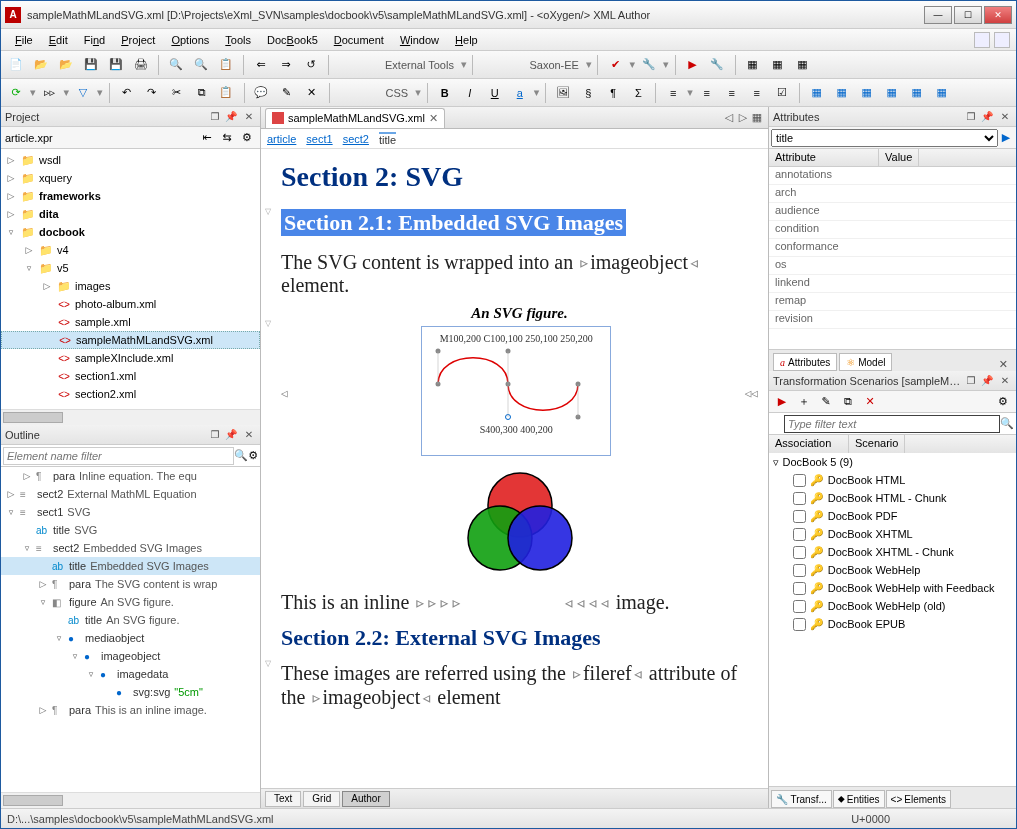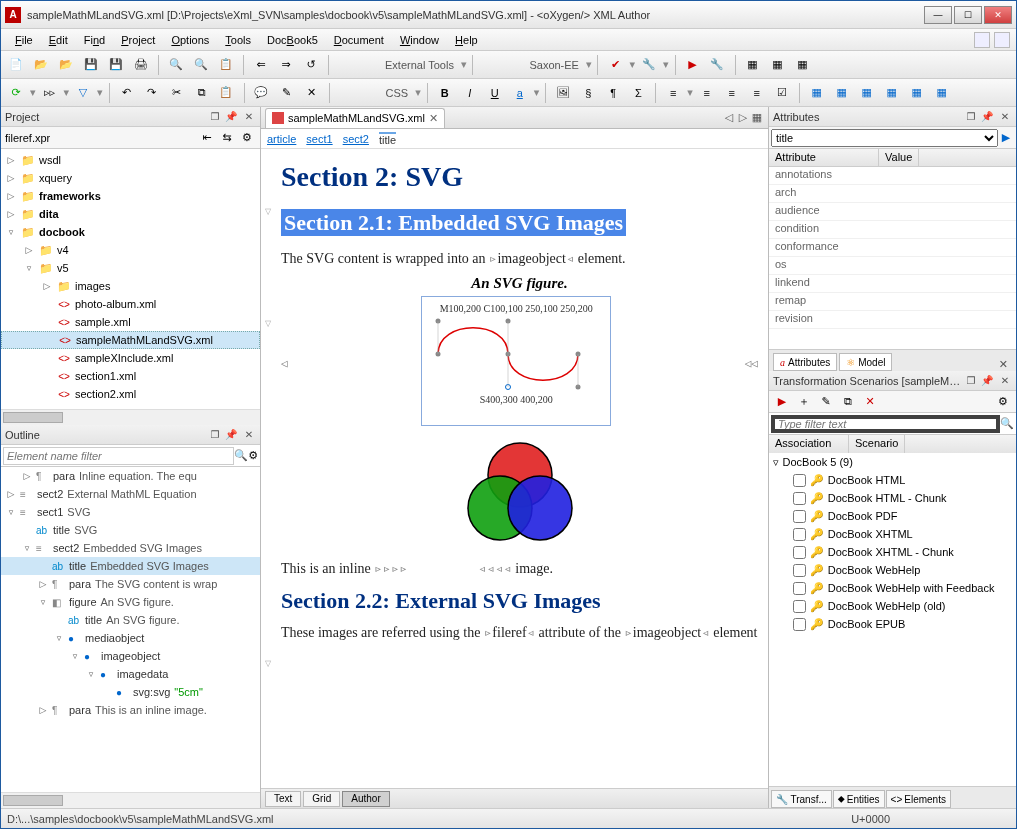--- a/index.html
+++ b/index.html
@@ -52,21 +52,21 @@
 .doctab .close { color:#666; }
 .doctabs .tabspacer { flex:1; }
 .doctabs .navbtn { width:14px; text-align:center; color:#555; }
 .breadcrumb { height:20px; background:#fff; display:flex; align-items:center; padding:0 6px; gap:10px; border-bottom:1px solid #ddd; }
 .breadcrumb .bc { color:#06c; text-decoration:underline; cursor:pointer; }
 .breadcrumb .bc.active { border-top:2px solid #6aa6e6; text-decoration:none; color:#333; }
 .editor { flex:1; background:#fff; overflow:auto; padding:8px 10px 8px 20px; position:relative; font-family: Georgia, 'Times New Roman', serif; }
 .editor h1 { font-size:28px; font-weight:bold; color:#003080; margin:4px 0 12px; font-family: Georgia, serif; }
 .editor h2 { font-size:22px; font-weight:bold; color:#fff; background:#4a86e8; display:inline; padding:1px 3px; line-height:1.6; }
 .editor .h2wrap { margin: 6px 0 10px; }
-.editor p { font-size:14px; color:#222; margin:6px 0; font-family: Georgia, serif; }
+.editor p { font-size:20px; color:#222; margin:6px 0; font-family: Georgia, serif; }
 .editor .chev { color:#888; font-family:monospace; }
 .editor .figtitle { text-align:center; font-style:italic; font-weight:bold; font-size:15px; margin:8px 0 4px; }
 .editor .svgbox { width:190px; height:130px; border:1px solid #88aadd; margin:0 auto 4px; padding:6px; position:relative; }
 .editor .svgtext { font-size:10px; text-align:center; color:#333; }
 .editor .svgnav { display:flex; align-items:center; justify-content:center; gap:4px; }
 .editor .venn { display:flex; justify-content:center; margin:10px 0; }
 .editor h2.plain { background:none; color:#003080; display:block; padding:0; }
 .editor .foldmark { position:absolute; left:4px; color:#aaa; font-size:8px; }
 .viewtabs { height:20px; background:linear-gradient(#f0f0f0,#e0e0e0); display:flex; align-items:center; padding:0 4px; gap:2px; border-top:1px solid #ccc; }
 .viewtab { height:16px; padding:0 8px; border:1px solid #bbb; background:#f4f4f4; font-size:10px; display:flex;align-items:center; }
@@ -80,21 +80,21 @@
 .attr-head .ah { padding:2px 6px; border-right:1px solid #ccc; }
 .attr-head .ah:first-child { width:110px; }
 .attr-row { display:flex; height:18px; border-bottom:1px solid #f0f0f0; }
 .attr-row .ac { width:110px; padding:1px 6px; color:#666; }
 .attr-tabs { height:22px; display:flex; align-items:flex-end; background:#eaeaea; border-top:1px solid #ccc; padding:0 4px; gap:2px; }
 .attr-tab { height:18px; padding:0 6px; border:1px solid #bbb; background:#fff; display:flex; align-items:center; gap:3px; font-size:10px; }
 .attr-tabs .tx { margin-left:auto; color:#555; padding:0 4px; }
 .scen-toolbar { height:22px; display:flex; align-items:center; padding:0 4px; gap:4px; border-bottom:1px solid #ccc; }
 .scen-toolbar .sb { width:18px; height:18px; display:flex;align-items:center;justify-content:center; }
 .scen-filter { height:22px; display:flex; align-items:center; padding:2px; border-bottom:1px solid #ccc; background:#fff; }
-.scen-filter input { flex:1; border:4px solid #404040; height:18px; padding:0 3px; font-style:italic; color:#888; font-size:11px;}
+.scen-filter input { flex:1; border:1px solid #404040; height:18px; padding:0 3px; font-style:italic; color:#888; font-size:11px;margin-left:13px;}
 .scen-head { display:flex; background:linear-gradient(#f4f4f4,#e4e4e4); height:18px; }
 .scen-head .sh { padding:2px 6px; border-right:1px solid #ccc; }
 .scen-tree { flex:1; background:#fff; overflow:auto; }
 .srow { display:flex; align-items:center; height:18px; padding-left:4px; gap:4px; }
 .srow input[type=checkbox]{ margin-left:20px; }
 .srow .key { color:#e6b800; }
 .bottom-tabs { height:22px; display:flex; align-items:flex-end; background:#eaeaea; border-top:1px solid #ccc; padding:0 2px; gap:1px; }
 .btab { height:18px; padding:0 4px; border:1px solid #bbb; background:#f8f8f8; font-size:10px; display:flex;align-items:center; gap:2px;}
 .statusbar { height:20px; background:linear-gradient(#f4f4f4,#e4e4e4); display:flex; align-items:center; padding:0 6px; border-top:1px solid #ccc; font-size:11px; color:#444; }
 .statusbar .sfill { flex:1; }
@@ -227,21 +227,21 @@
 
     <div class="leftcol">
 
       <div class="panel-header">
         <div class="ptitle">Project</div>
         <div class="pbtn">❐</div>
         <div class="pbtn">📌</div>
         <div class="pbtn">✕</div>
       </div>
       <div class="project-bar">
-        <div class="pname">fileref.xpr</div>
+        <div class="pname">article.xpr</div>
         <div class="pb">⇤</div>
         <div class="pb">⇆</div>
         <div class="pb">⚙</div>
       </div>
       <div class="tree" id="project-tree" style="height:260px;flex:none;">
           <div class="trow" style="padding-left: 4px;">
             <span class="exp">▷</span>
             <span class="ticon folder-icon">📁</span>
             <span style="">wsdl</span>
           </div>

